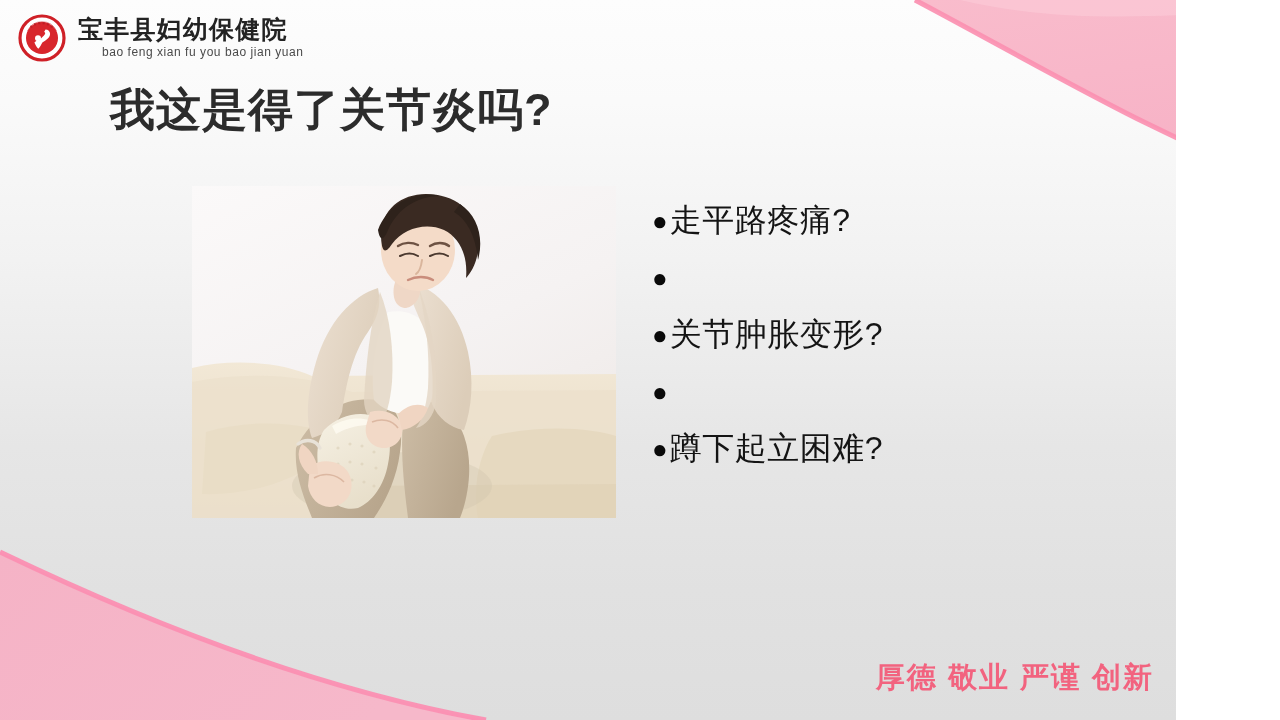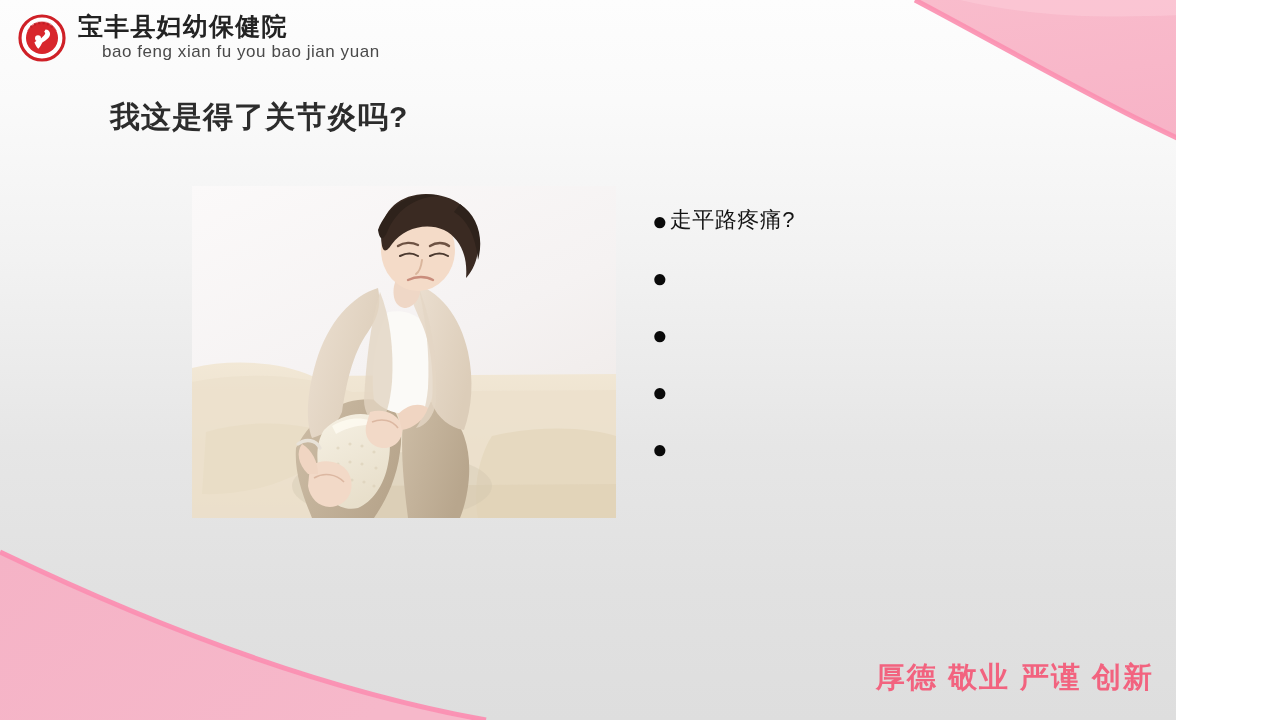--- a/index.html
+++ b/index.html
@@ -47,35 +47,35 @@
   }
   .logo-name {
     font-size: 25px;
     font-weight: bold;
     color: #232323;
     letter-spacing: 1.2px;
     line-height: 1.05;
     white-space: nowrap;
   }
   .logo-pinyin {
-    font-size: 17px;
+    font-size: 12px;
     color: #4a4a4a;
     letter-spacing: 0.55px;
     line-height: 1.2;
     margin-top: 3px;
     white-space: nowrap;
     padding-left: 24px;
   }
 
   
   .slide-title {
     position: absolute;
     left: 110px;
-    top: 100px;
-    font-size: 30px;
+    top: 84px;
+    font-size: 45px;
     font-weight: bold;
     color: #2c2c2c;
     letter-spacing: 1px;
     line-height: 1.15;
     white-space: nowrap;
   }
 
   
   .photo-frame {
     position: absolute;
@@ -101,21 +101,21 @@
     height: 57px;
     white-space: nowrap;
   }
   .bullet-dot {
     font-size: 26px;
     line-height: 1;
     color: #0a0a0a;
     margin-right: 2px;
   }
   .bullet-text {
-    font-size: 22px;
+    font-size: 32px;
     color: #141414;
     letter-spacing: 0.5px;
     line-height: 1.1;
     text-align: center;
   }
 
   
   .motto {
     position: absolute;
     right: 22px;
@@ -285,24 +285,26 @@
   <div class="bullet-list">
     <div class="bullet-row">
       <span class="bullet-dot">●</span>
       <span class="bullet-text">走平路疼痛?</span>
     </div>
     <div class="bullet-row">
       <span class="bullet-dot">●</span>
     </div>
     <div class="bullet-row">
       <span class="bullet-dot">●</span>
-    </div>
-    <div class="bullet-row">
-      <span class="bullet-dot">●</span>
-    </div>
-    <div class="bullet-row">
-      <span class="bullet-dot">●</span>
+      <span class="bullet-text">关节肿胀变形?</span>
+    </div>
+    <div class="bullet-row">
+      <span class="bullet-dot">●</span>
+    </div>
+    <div class="bullet-row">
+      <span class="bullet-dot">●</span>
+      <span class="bullet-text">蹲下起立困难?</span>
     </div>
   </div>
 
   <div class="motto">厚德 敬业 严谨 创新</div>
 
 </div>
 
 </body></html>

